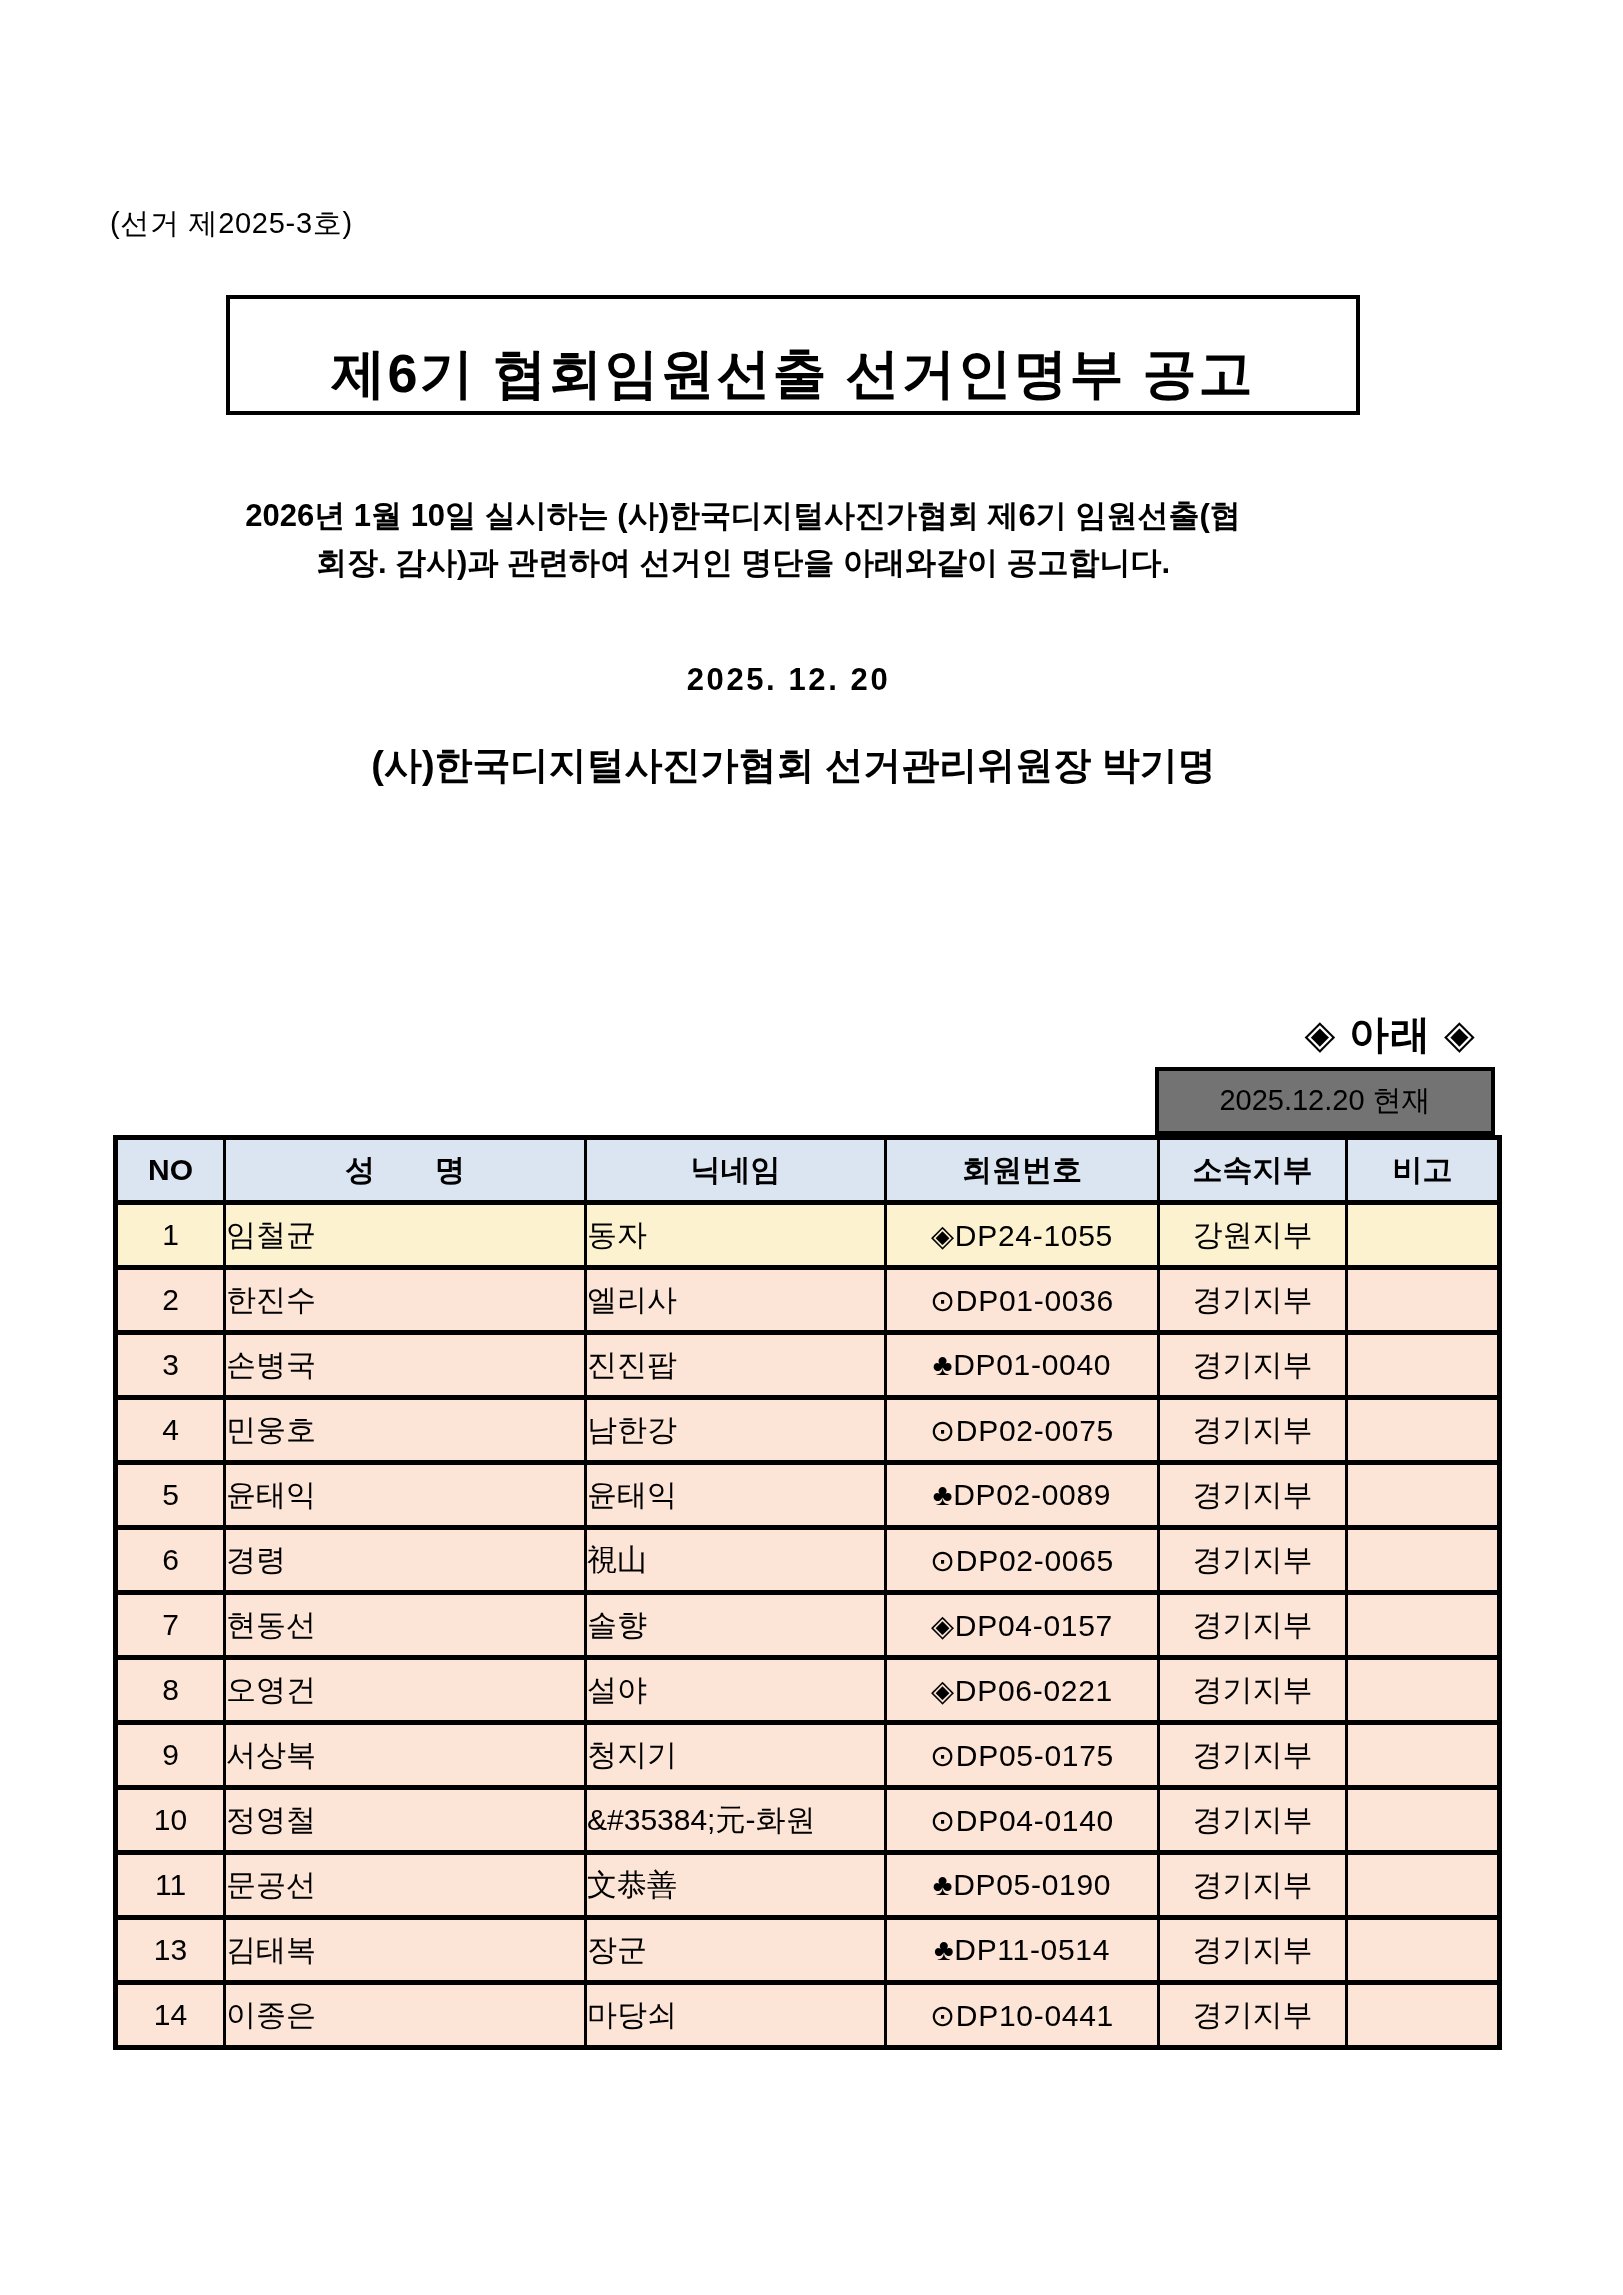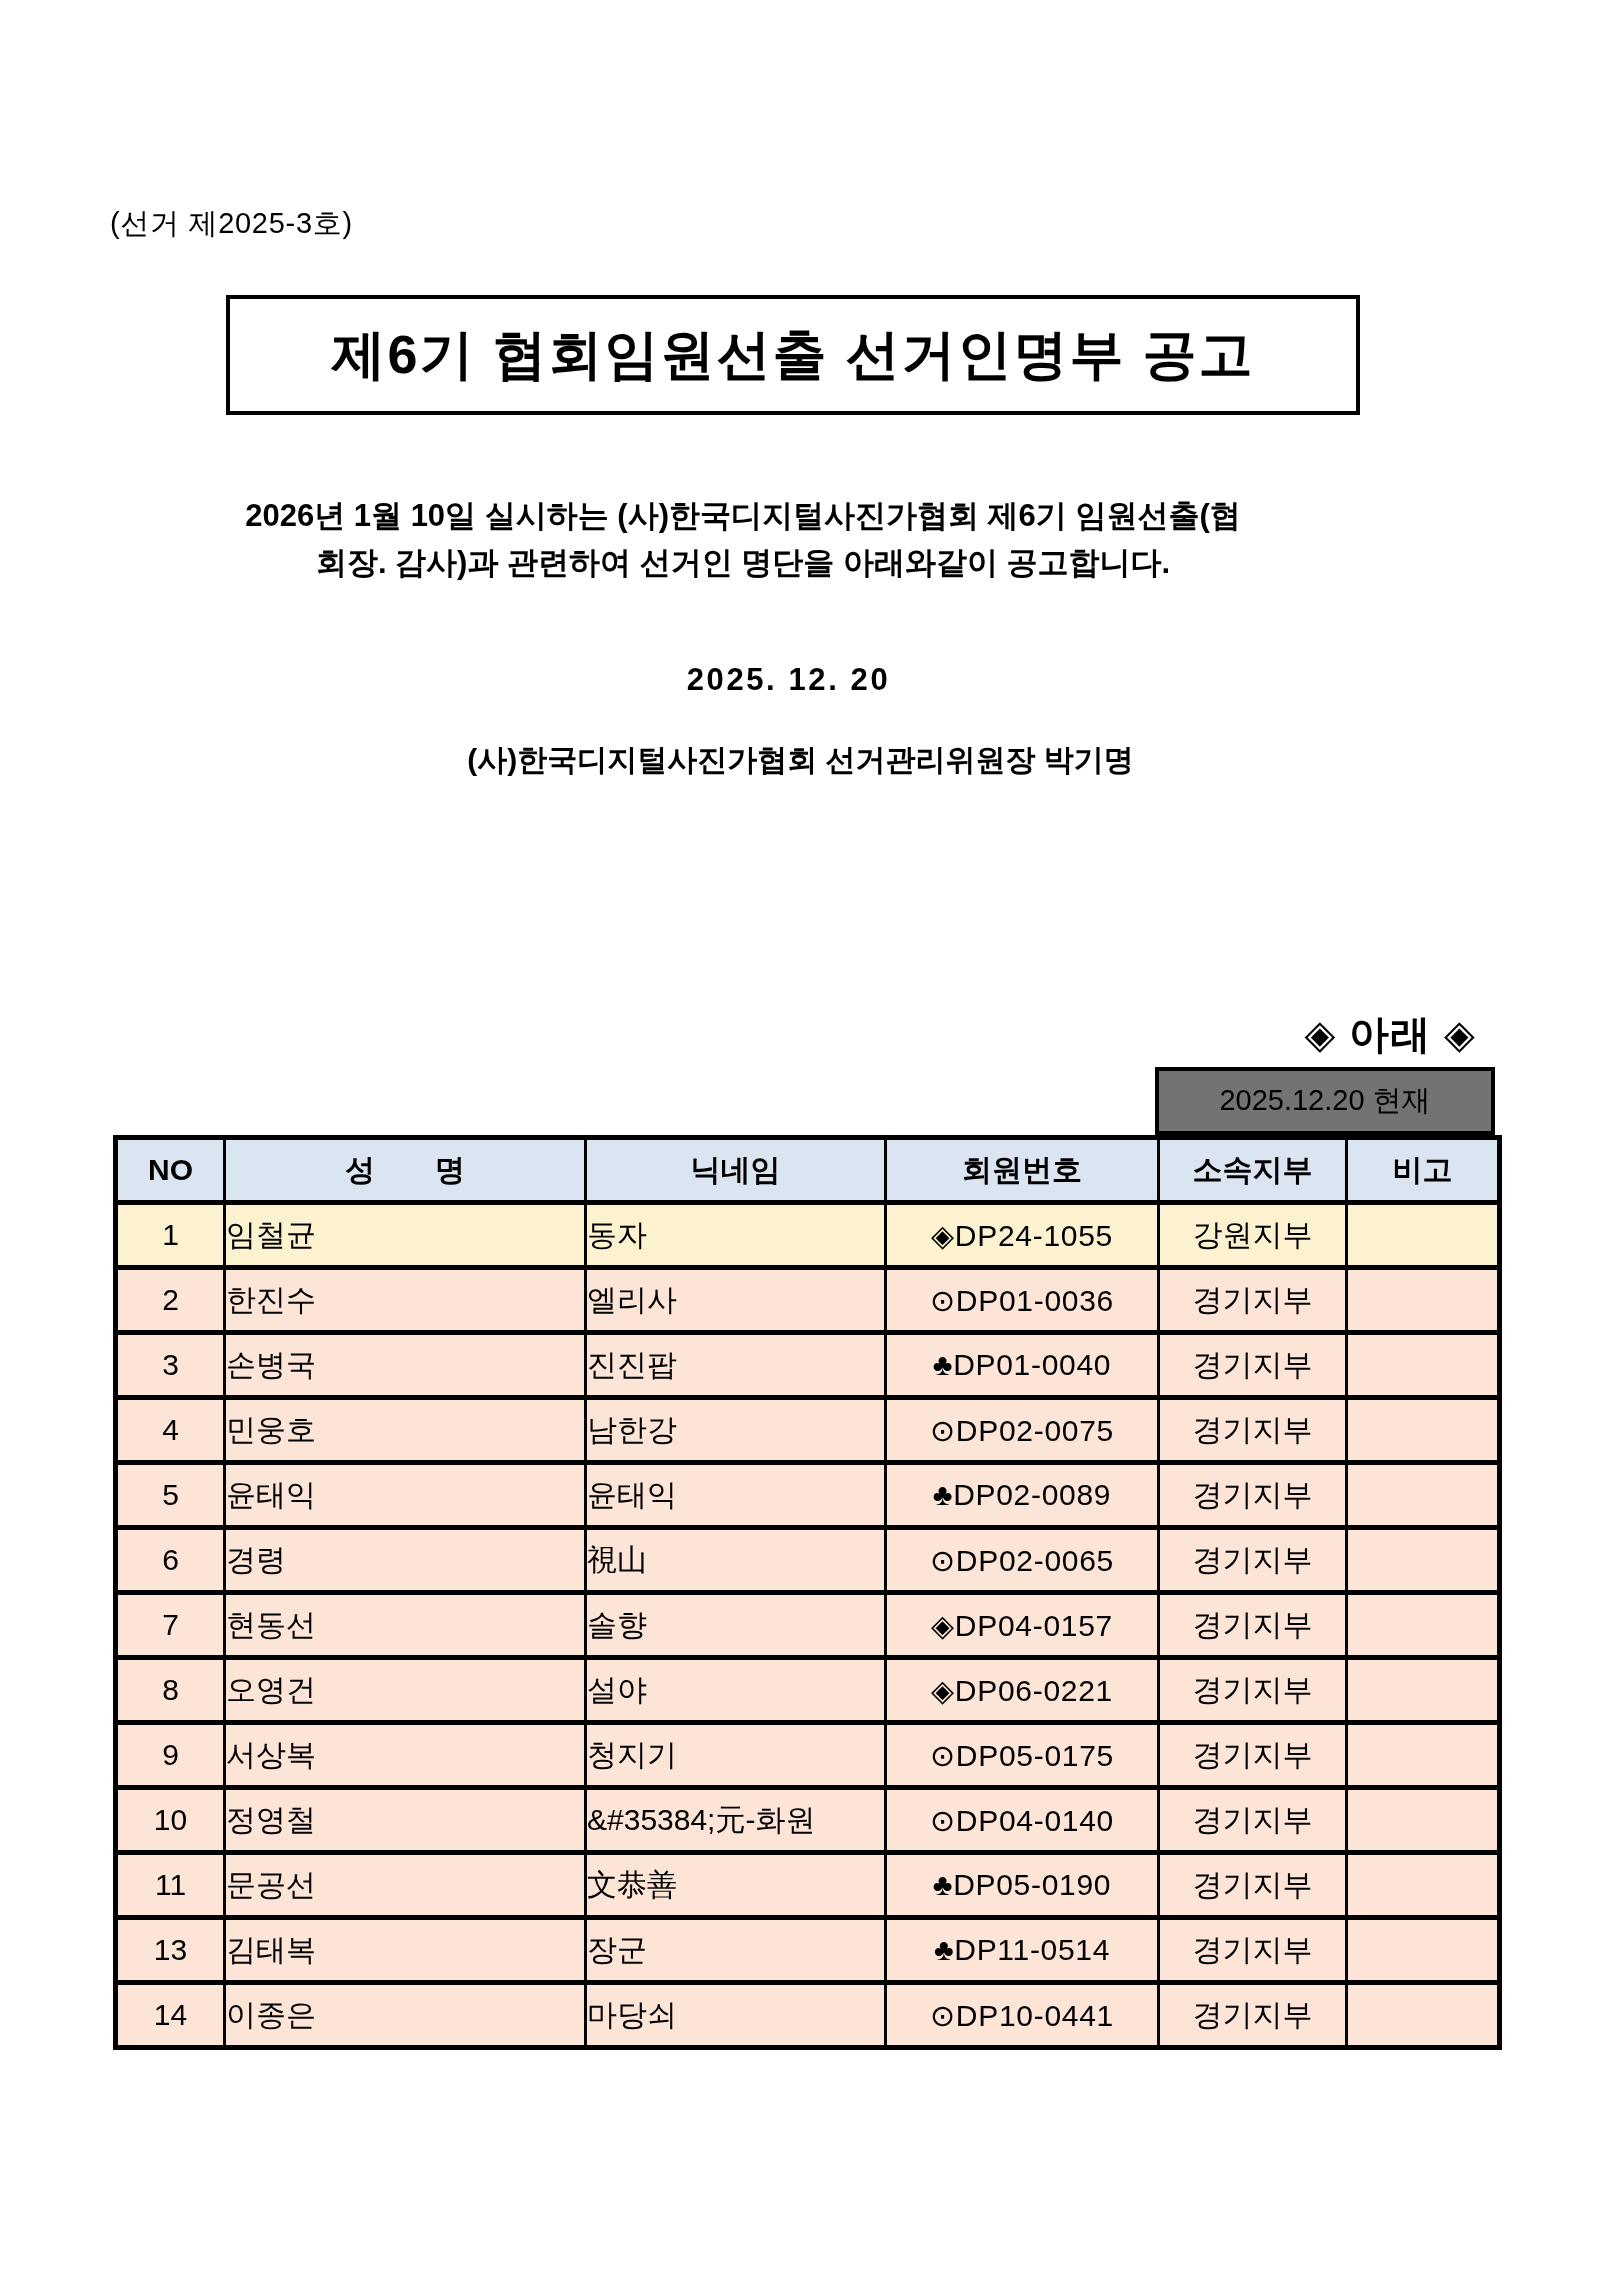--- a/index.html
+++ b/index.html
@@ -27,21 +27,21 @@
   }
   .title-box {
     position: absolute;
     left: 226px;
     top: 295px;
     width: 1134px;
     height: 120px;
     border: 4.6px solid var(--border-color, #000);
     box-sizing: border-box;
     display: flex;
-    align-items: center;
+    align-items: flex-end;
     justify-content: center;
   }
   .title-text {
     font-size: 54px;
     font-weight: 800;
     letter-spacing: 2px;
     white-space: nowrap;
   }
   .body-par {
     position: absolute;
@@ -63,23 +63,22 @@
     font-size: 31px;
     font-weight: 700;
     letter-spacing: 2.6px;
   }
   .signature-line {
     position: absolute;
     left: 0;
     top: 740px;
     width: 1587px;
     text-align: center;
-    font-size: 30px;
-    font-weight: 700;
-    padding-left: 7px;
+    font-size: 38px;
+    font-weight: 700;
   }
   .notice-line {
     position: absolute;
     left: 221px;
     top: 899px;
     font-size: 29.5px;
     font-weight: 700;
   }
   .notice-line .hand {
     font-weight: 400;

